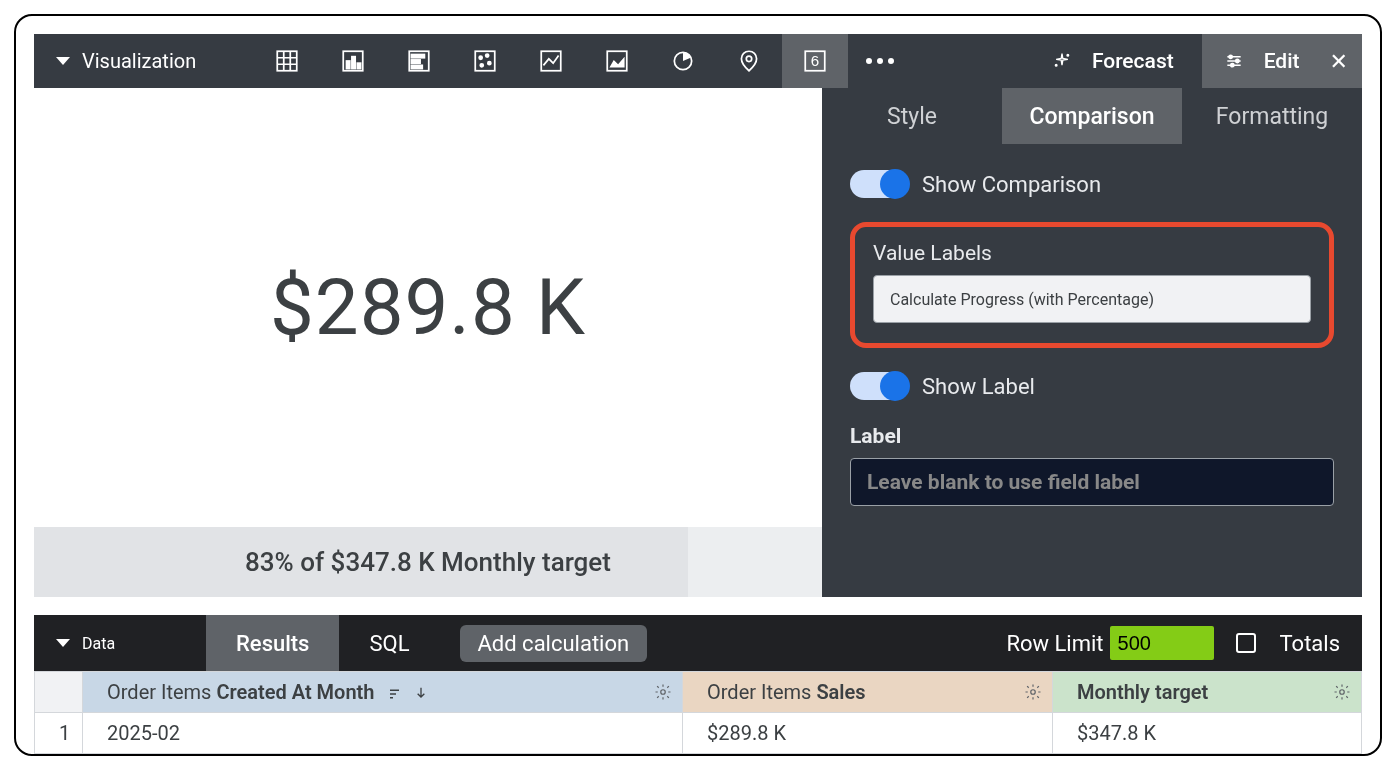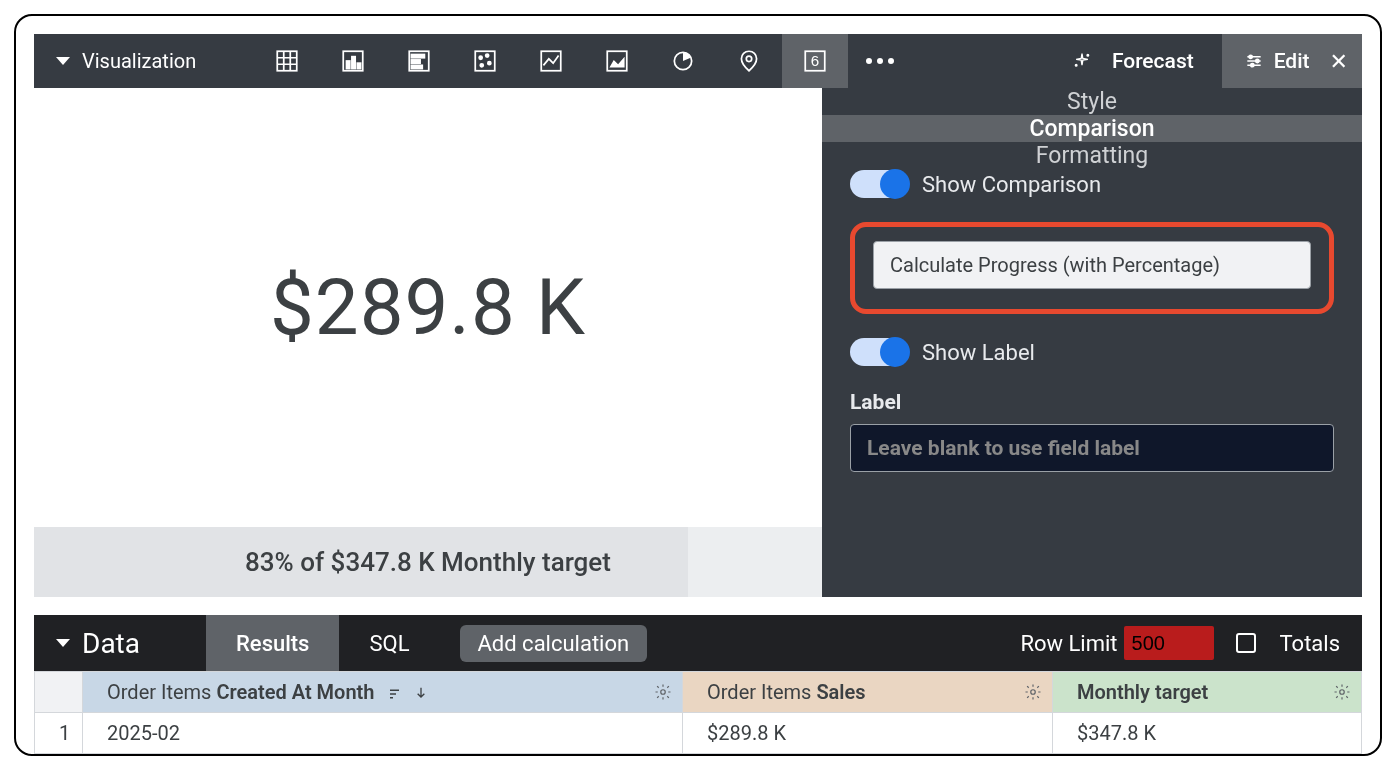--- a/index.html
+++ b/index.html
@@ -55,21 +55,21 @@
     display: flex; align-items: center; justify-content: center;
     color: #fff;
   }
   .viz-icon-btn.selected { background: #5f6368; }
   .viz-icon-btn svg { width: 26px; height: 26px; stroke: #fff; fill: none; stroke-width: 1.6; }
   .viz-spacer { flex: 1; }
   .dots-btn { height: 100%; width: 64px; display:flex; align-items:center; justify-content:center; }
   .dots { display:flex; gap:5px; }
   .dots span { width:6px;height:6px;border-radius:50%;background:#fff; }
   .forecast-btn { display:flex; align-items:center; gap:20px; padding:0 28px; height:100%; font-size:21px; font-weight:500;}
-  .edit-btn { display:flex; align-items:center; gap:10px; padding:0 14px 0 22px; height:100%; background:#5f6368; font-size:21px; font-weight:500;}
+  .edit-btn { display:flex; align-items:center; gap:20px; padding:0 14px 0 22px; height:100%; background:#5f6368; font-size:21px; font-weight:500;}
   .close-x { font-size:22px; padding-left:10px; }
 
   
   .main-area { display:flex; flex:1; min-height:0; }
   .viz-canvas {
     flex: 1;
     background:#fff;
     display:flex;
     flex-direction:column;
     min-width:0;
@@ -104,21 +104,21 @@
   .progress-label { position:relative; font-size:26px; font-weight:500; color:#3c4043; }
 
   
   .side-panel {
     width: 540px;
     background: #363b42;
     color:#fff;
     display:flex;
     flex-direction:column;
   }
-  .panel-tabs { display:flex; height:56px;flex-direction:column; }
+  .panel-tabs { display:flex; height:56px; }
   .panel-tab {
     flex:1;
     display:flex; align-items:center; justify-content:center;
     font-size:23px; color:#cfd1d4;
   }
   .panel-tab.active { background:#5f6368; color:#fff; font-weight:500; }
   .panel-body { padding: 26px 28px 0 28px; flex:1; overflow:hidden; }
   .toggle-row { display:flex; align-items:center; gap:14px; margin-bottom:24px; }
   .toggle {
     width:58px; height:28px; border-radius:14px; background:#cfe0fb; position:relative;
@@ -138,21 +138,21 @@
   .field-label { font-size:21px; color:#e8eaed; margin-bottom:10px; }
   .select-field {
     background:#f1f2f4;
     border:1px solid #9aa0a6;
     border-radius:4px;
     height:48px;
     display:flex;
     align-items:center;
     padding:0 16px;
     color:#3c4043;
-    font-size:20px;
+    font-size:16px;
   }
   .section { margin-bottom:28px;font-weight:bold; }
   .text-input {
     background:#0f172a;
     border:1px solid #9aa0a6;
     border-radius:4px;
     height:48px;
     display:flex;
     align-items:center;
     padding:0 16px;
@@ -162,31 +162,31 @@
 
   
   .data-toolbar {
     background:#202124;
     color:#fff;
     height:56px;
     display:flex;
     align-items:center;
     margin-top:18px;
   }
-  .data-title-wrap { display:flex; align-items:center; gap:12px; padding:0 22px; min-width:172px; height:100%; font-size:28px;}
+  .data-title-wrap { display:flex; align-items:center; gap:12px; padding:0 22px; min-width:172px; height:100%; font-size:16px;}
   .data-tab { padding:0 30px; height:100%; display:flex; align-items:center; font-size:22px; }
   .data-tab.active { background:#5f6368; font-weight:500; }
   .addcalc-btn {
     margin-left:20px; background:#5f6368; border-radius:6px;
     padding:6px 18px; font-size:22px;
   }
   .data-spacer { flex:1; }
   .rowlimit { display:flex; align-items:center; gap:6px; font-size:22px; }
   .rowlimit-input {
-    width:90px; height:34px; background:#b91c1c; color:#000; border:none;
+    width:104px; height:34px; background:#84cc16; color:#000; border:none;
     font-size:20px; text-align:left; padding:0 8px; border-radius:2px;
   }
   .totals-wrap { display:flex; align-items:center; gap:24px; padding:0 22px; font-size:22px;}
   .checkbox { width:20px; height:20px; border:2px solid #fff; border-radius:3px; background:transparent; }
 
   
   .data-table { border-collapse:collapse; width:100%; table-layout:fixed; }
   .data-table th, .data-table td {
     border:1px solid #d4d7db;
     padding:8px 24px;
@@ -336,20 +336,21 @@
         <div class="panel-body">
 
           <div class="toggle-row">
             <div class="toggle">
               <div class="knob"></div>
             </div>
             <div class="toggle-label">Show Comparison</div>
           </div>
 
           <div class="highlight-box">
+            <div class="field-label">Value Labels</div>
             <div class="select-field">
               <span>Calculate Progress (with Percentage)</span>
             </div>
           </div>
 
           <div class="toggle-row">
             <div class="toggle">
               <div class="knob"></div>
             </div>
             <div class="toggle-label">Show Label</div>

